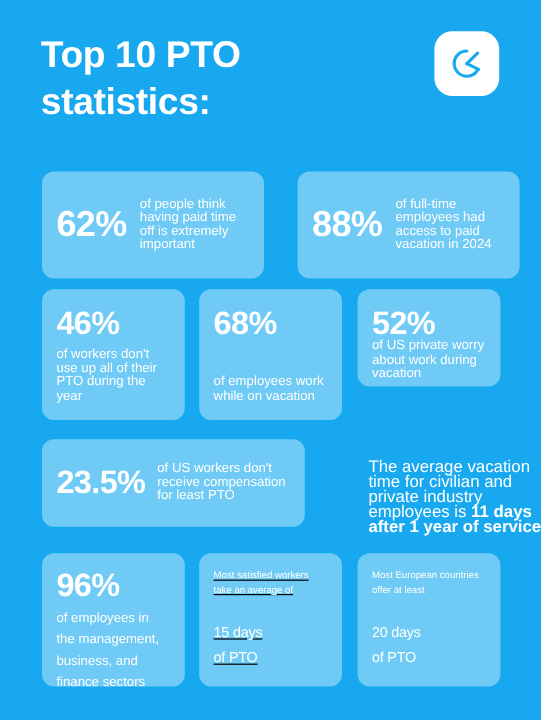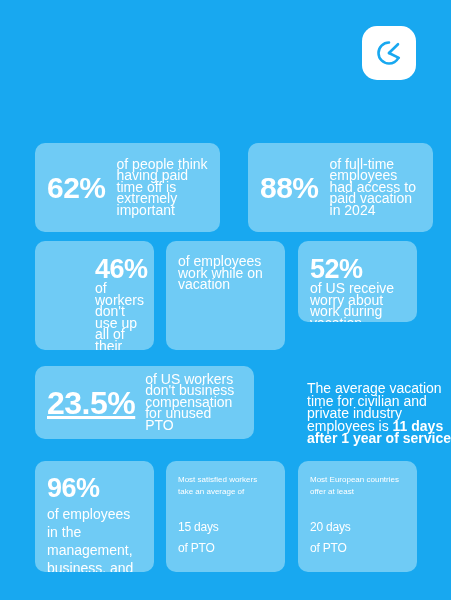--- a/index.html
+++ b/index.html
@@ -57,21 +57,21 @@
     overflow: hidden;
   }
   .stat-num {
     color: #ffffff;
     font-weight: bold;
     letter-spacing: -0.5px;
     line-height: 1;
   }
   .stat-desc {
     color: #ffffff;
-    font-size: 14px;
+    font-size: 11px;
     line-height: 11.5px;
   }
   .plain-block {
     position: absolute;
     color: #ffffff;
     font-size: 14px;
     line-height: 12.5px;
     margin-left: 44px;
   }
   .plain-block b { font-weight: bold; }
@@ -81,47 +81,51 @@
   .r1 .stat-num { font-size: 30px; flex: 0 0 auto; }
   .r1 .stat-desc { margin-left: 11px; flex: 1 1 auto; }
 
   #card-62 { left: 35px;  top: 143px; width: 185px; height: 89px; }
   #card-88 { left: 248px; top: 143px; width: 185px; height: 89px; }
 
   
   .r2 { display: flex; flex-direction: column; justify-content: space-between; padding: 15px 12px 14px; height: 100%; box-sizing: border-box; }
   .r2 .stat-num { font-size: 27px; }
 
-  #card-46 { left: 35px;  top: 241px; width: 119px; height: 109px; padding-left: 48px; }
+  #card-46 { left: 35px;  top: 241px; width: 119px; height: 109px; }
   #card-68 { left: 166px; top: 241px; width: 119px; height: 109px; }
   #card-52 { left: 298px; top: 241px; width: 119px; height: 81px; }
 
   
   #card-235 { left: 35px; top: 366px; width: 219px; height: 73px; }
-  #card-235 .r1 .stat-num { font-size: 32px; text-decoration: underline; }
+  #card-235 .r1 .stat-num { font-size: 27px; }
   #card-235 .r1 .stat-desc { margin-left: 10px; }
 
   #avg-vacation-text { left: 263px; top: 382px; width: 152px; }
 
   
   #card-96 { left: 35px;  top: 461px; width: 119px; height: 111px; }
   #card-96 .inner { padding: 14px 12px; height: 100%; box-sizing: border-box; }
   #card-96 .stat-num { font-size: 27px; display: block; margin-bottom: 3px; }
 
   .r4 { padding: 13px 12px; height: 100%; box-sizing: border-box; display: flex; flex-direction: column; justify-content: space-between; }
   .r4 .lead { color: #ffffff; font-size: 8px; line-height: 11.5px; }
   .r4 .big { color: #ffffff; font-size: 12px; line-height: 21px; font-weight: normal; letter-spacing: -0.2px; }
 
-  #card-15days { left: 166px; top: 461px; width: 119px; height: 111px; }
+  #card-15days { left: 166px; top: 461px; width: 119px; height: 111px; text-decoration: underline; }
   #card-20days { left: 298px; top: 461px; width: 119px; height: 111px; }
 </style>
 </head>
 <body>
 
 <div class="header">
+  <div class="title">
+    <span>Top 10 PTO</span><br>
+    <span>statistics:</span>
+  </div>
   <div class="logo-badge">
     <span>
       <svg width="30" height="30" viewBox="0 0 30 30">
         <path d="M15 4.5 a10.5 10.5 0 1 0 0 21 a10.5 10.5 0 0 0 9.2 -5.4" fill="none" stroke="#18a8f0" stroke-width="2.6" stroke-linecap="round"></path>
         <path d="M15 15 L24 6.2" fill="none" stroke="#18a8f0" stroke-width="2.6" stroke-linecap="round"></path>
         <path d="M15 15 L24.8 19.8" fill="none" stroke="#18a8f0" stroke-width="2.6" stroke-linecap="round"></path>
       </svg>
     </span>
   </div>
 </div>
@@ -142,35 +146,36 @@
 
 <div class="card" id="card-46">
   <div class="r2">
     <div class="stat-num">46%</div>
     <div class="stat-desc"> of workers don't use up all of their PTO during the year</div>
   </div>
 </div>
 
 <div class="card" id="card-68">
   <div class="r2">
+    <div class="stat-num">68%</div>
     <div class="stat-desc">of employees work while on vacation</div>
   </div>
 </div>
 
 <div class="card" id="card-52">
   <div class="r2">
     <div class="stat-num">52%</div>
-    <div class="stat-desc">of US receive worry about work during vacation</div>
+    <div class="stat-desc">of US private worry about work during vacation</div>
   </div>
 </div>
 
 <div class="card" id="card-235">
   <div class="r1">
     <div class="stat-num">23.5%</div>
-    <div class="stat-desc">of US workers don't business compensation for unused PTO</div>
+    <div class="stat-desc">of US workers don't receive compensation for least PTO</div>
   </div>
 </div>
 
 <div class="plain-block" id="avg-vacation-text">
   <span>The average vacation time for civilian and private industry employees is </span><b>11 days after 1 year of service</b>
 </div>
 
 <div class="card" id="card-96">
   <div class="inner">
     <span class="stat-num">96%</span>

